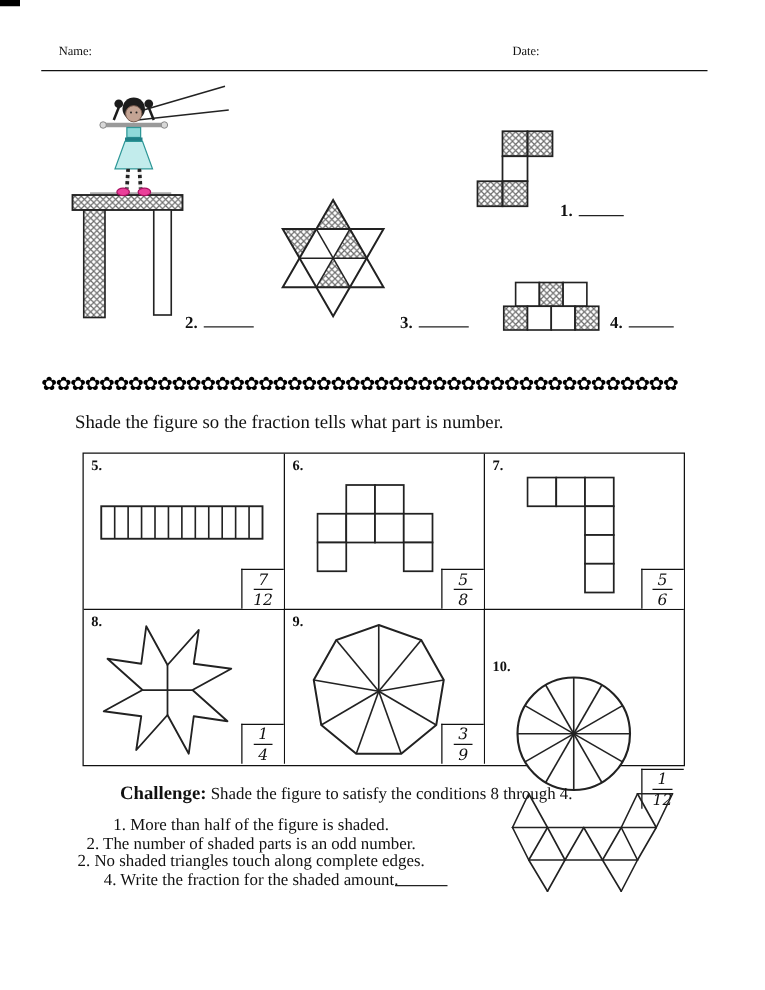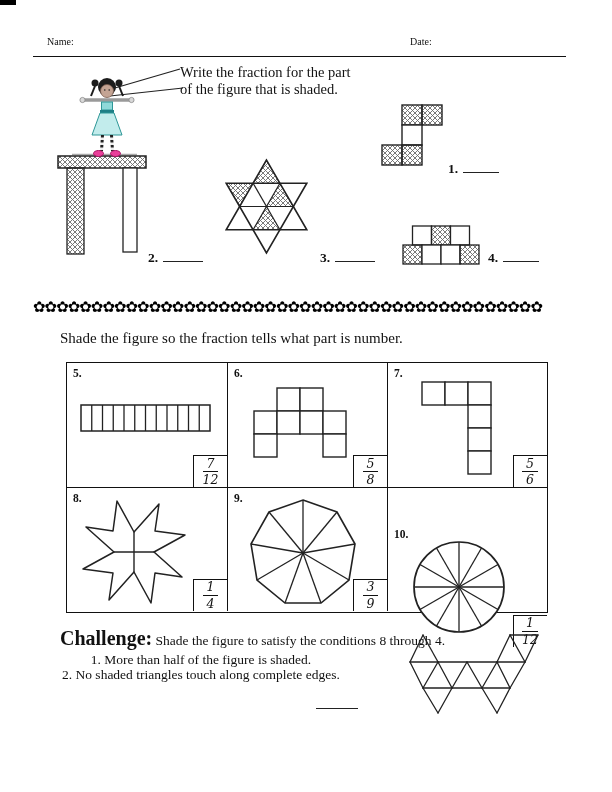--- a/index.html
+++ b/index.html
@@ -36,21 +36,21 @@
   .cellnum{position:absolute;left:6px;top:4px;font-weight:bold;font-size:11.5px;}
   .fracbox{position:absolute;right:0;bottom:0;width:33px;height:31px;background:#fff;
            border-top:1.6px solid #111;border-left:1.6px solid #111;
            display:flex;flex-direction:column;align-items:center;justify-content:center;}
   .frac{font-family:"DejaVu Serif",serif;font-style:italic;font-size:12.5px;line-height:1.05;
         text-align:center;}
   .frac .nu{display:inline-block;border-bottom:1.3px solid #111;padding:0 4px 1px 4px;}
   .frac .de{display:block;padding-top:1px;}
 
   .challenge-head{left:60px;top:627px;font-size:13.5px;}
-  .challenge-head b{font-size:20px;}
+  .challenge-head b{font-size:15px;margin-left:36px;}
   .challenge-list{left:62px;top:653px;font-size:13.5px;line-height:14.7px;text-align:center;}
   .challenge-blank{left:316px;top:697px;width:42px;height:11px;border-bottom:1.5px solid #222;}
 
   svg{display:block;}
 </style>
 </head>
 <body>
 
 <div class="page">
 
@@ -62,24 +62,20 @@
     </defs>
   </svg>
 
   <div class="abs corner-mark"></div>
 
   <div class="abs namedate">
     <span class="nm">Name:</span>
     <span class="dt">Date:</span>
   </div>
 
-  <div class="abs callout-text">
-    <div>Write the fraction for the part</div>
-    <div>of the figure that is shaded.</div>
-  </div>
 
   <svg class="abs" style="left:55px;top:62px" width="150" height="200" viewBox="0 0 150 200">
     <line x1="53" y1="28" x2="125" y2="7" stroke="#222" stroke-width="1.2"></line>
     <line x1="55" y1="34" x2="128" y2="26" stroke="#222" stroke-width="1.2"></line>
 
     <line x1="17" y1="92.5" x2="82" y2="92.5" stroke="#aaa" stroke-width="1.5"></line>
     <rect x="3" y="94" width="88" height="12" fill="url(#xh)" stroke="#222" stroke-width="1.5"></rect>
     <rect x="12" y="106" width="17" height="86" fill="url(#xh)" stroke="#222" stroke-width="1.3"></rect>
     <rect x="68" y="106" width="14" height="84" fill="#fff" stroke="#222" stroke-width="1.3"></rect>
 
@@ -263,21 +259,23 @@
         <div class="frac"><span class="nu">1</span><span class="de">12</span></div>
       </div>
     </div>
   </div>
 
   <div class="abs challenge-head">
     <b>Challenge:</b><span> Shade the figure to satisfy the conditions 8 through 4.</span>
   </div>
   <div class="abs challenge-list">
     <div>1. More than half of the figure is shaded.</div>
+    <div>2. The number of shaded parts is an odd number.</div>
     <div>2. No shaded triangles touch along complete edges.</div>
+    <div>4. Write the fraction for the shaded amount.</div>
   </div>
   <div class="abs challenge-blank"></div>
 
   <svg class="abs" style="left:403px;top:628px" width="140" height="92" viewBox="0 0 140 92">
     <g stroke="#222" stroke-width="1.3" stroke-linecap="round">
       <line x1="7" y1="34" x2="122" y2="34"></line>
       <line x1="20" y1="60" x2="107" y2="60"></line>
       <line x1="107" y1="7" x2="135" y2="7"></line>
       <line x1="7" y1="34" x2="20" y2="7"></line>
         <line x1="20" y1="7" x2="35" y2="34"></line>

